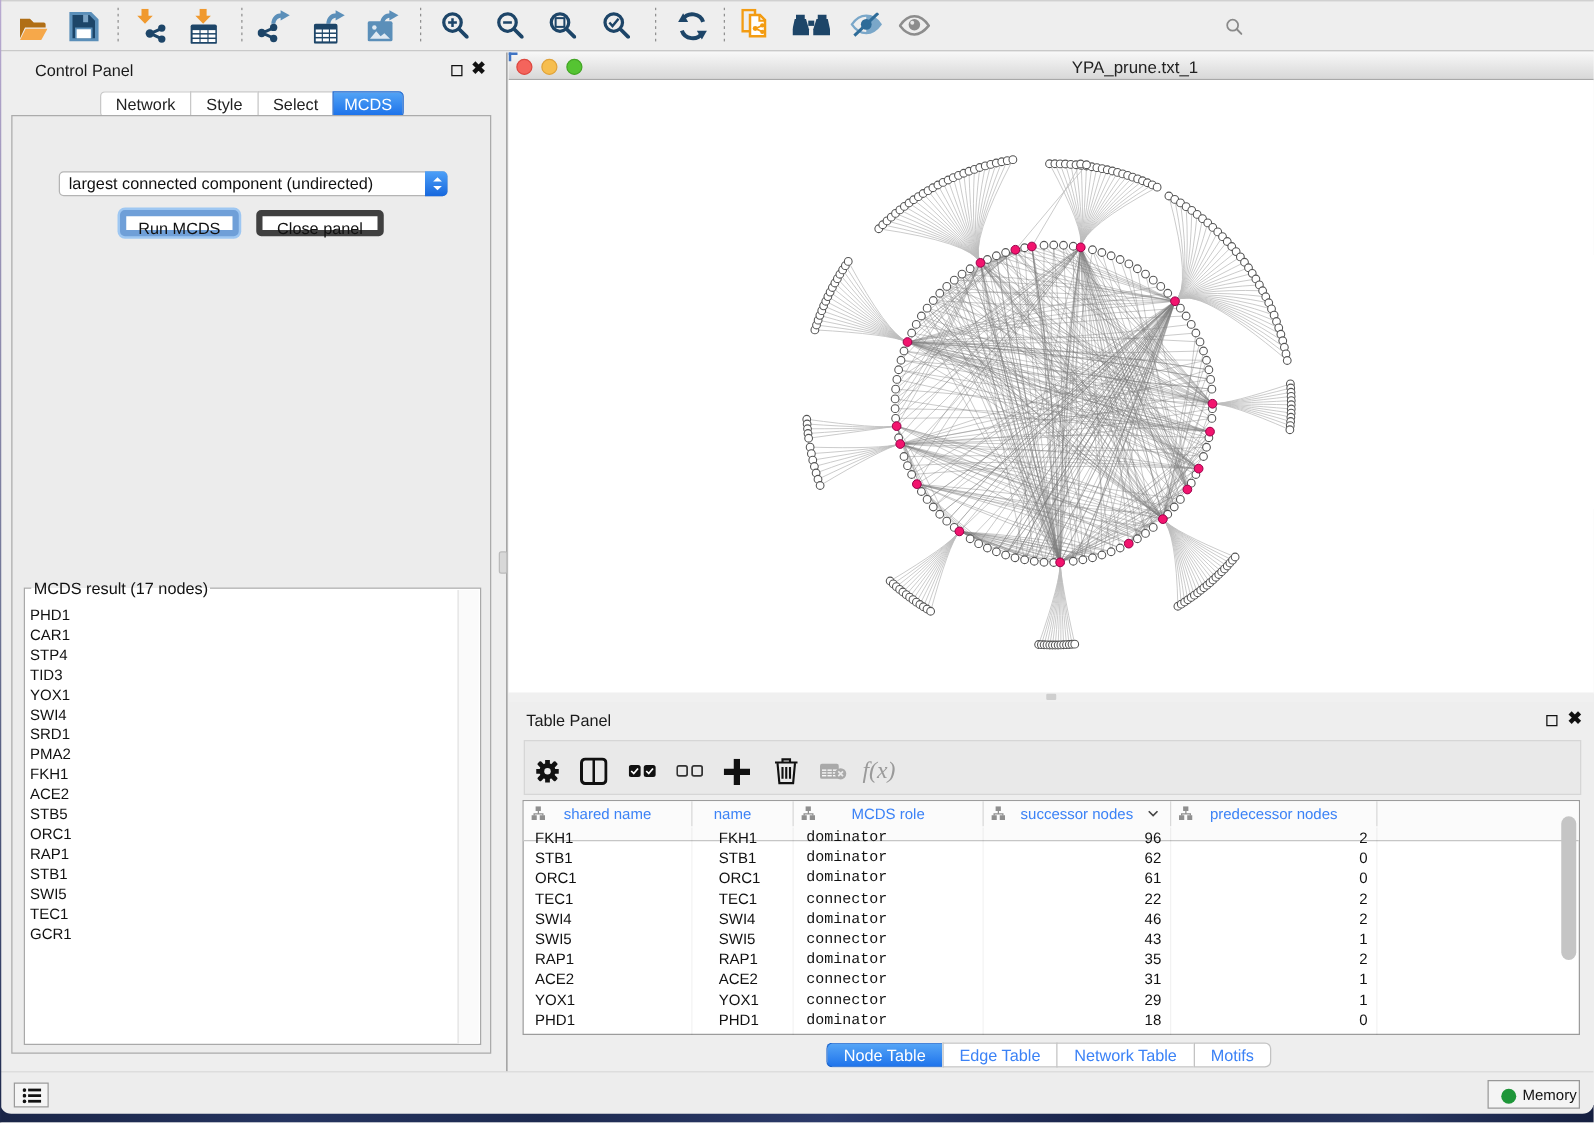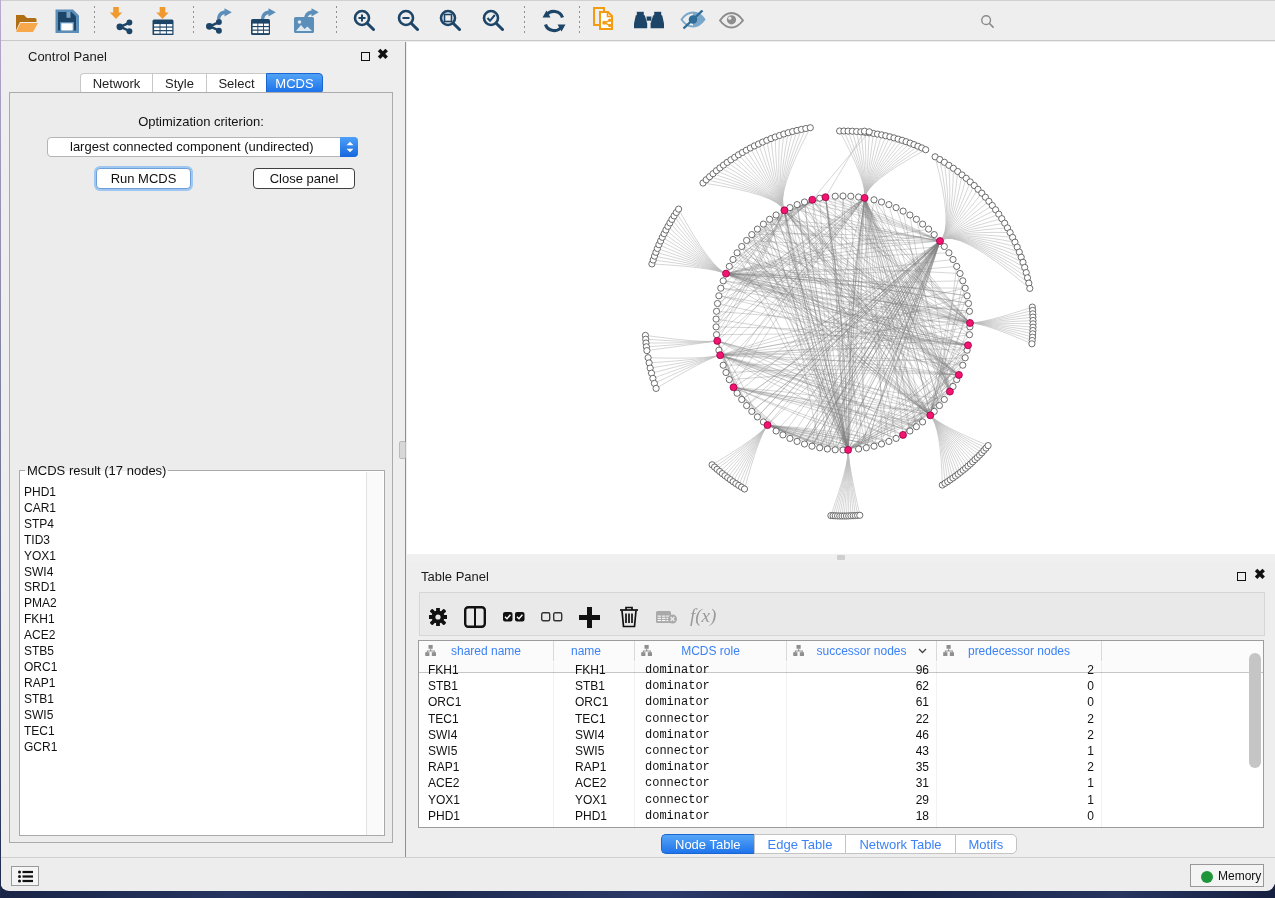--- a/index.html
+++ b/index.html
@@ -18,26 +18,26 @@
 #cpmin { position:absolute; left:361px; top:10px; width:9px; height:9px; border:1.5px solid #111; }
 #cpx  { position:absolute; left:377px; top:4px; font-size:14px; font-weight:bold; color:#111; }
 
 #cptabs { position:absolute; left:80px; top:31px; height:20px; display:flex; font-size:13px;align-items:center; }
 .cptab { background:#fff; border:1px solid #c8c8c8; border-right:none; color:#222; line-height:19px; text-align:center; }
 .cptab.first { border-radius:4px 0 0 4px; }
 .cptab.sel { background:linear-gradient(#52a3f5,#1a70ea); color:#fff; border:1px solid #1a66d0; border-radius:0 4px 4px 0; }
 
 #cpbody { position:absolute; left:9px; top:50px; width:384px; height:751px; background:#ececec; border:1px solid #ababab; }
 #optlabel { position:absolute; left:0; width:100%; top:21px; text-align:center; font-size:13px; color:#111; }
-#dropdown { position:absolute; left:37px; top:44px; width:311px; height:20px; background:#fff; border:1px solid #b4b4b4; border-radius:4px; font-size:13px; color:#111; line-height:18px; padding-left:22px; }
+#dropdown { position:absolute; left:37px; top:44px; width:311px; height:20px; background:#fff; border:1px solid #b4b4b4; border-radius:4px; font-size:13px; color:#111; line-height:18px; padding-left:7px; }
 #ddbtn { position:absolute; right:-1px; top:-1px; width:18px; height:20px; border-radius:0 4px 4px 0; background:linear-gradient(#4da0f8,#1667dd); }
 #ddbtn svg { position:absolute; left:4px; top:3px; }
-.btn { position:absolute; height:21px; background:#fff; border:1px solid #404040; border-radius:4px; font-size:13px; color:#111; text-align:center; line-height:19px; }
+.btn { position:absolute; height:21px; background:#fff; border:5px solid #404040; border-radius:4px; font-size:13px; color:#111; text-align:center; line-height:19px; }
 #runbtn { left:86px; top:75px; width:95px; box-shadow:0 0 0 2px #9ec7f2; border-color:#6f9fd8; }
-#closebtn { left:195px; top:75px; width:102px;margin-left:48px; }
+#closebtn { left:195px; top:75px; width:102px; }
 
 #grpbox { position:absolute; left:9px; top:377px; width:366px; height:366px; background:#fff; border:1px solid #a9a9a9; }
 #grplabel { position:absolute; left:5px; top:-8px; font-size:13px; color:#111; background:linear-gradient(#ececec 50%, #ffffff 50%); padding:0 2px; }
 #mcdslist { position:absolute; left:4px; top:14px; font-size:12px; color:#111; line-height:15.9px; }
 #grpscroll { position:absolute; right:1px; top:1px; width:17px; height:363px; background:#fafafa; border-left:1px solid #e2e2e2; }
 
 
 #vdivider { left:405px; top:42px; width:1px; height:815px; background:#8f8f8f; }
 #vgrip { left:399px; top:441px; width:7px; height:18px; background:#d8d8d8; border:1px solid #bbb; border-radius:2px; }
 
@@ -92,41 +92,48 @@
   <div id="cptitle">Control Panel</div>
   <div id="cpmin"></div>
   <div id="cpx">✖</div>
   <div id="cptabs">
     <div class="cptab first" style="width:72px">Network</div>
       <div class="cptab" style="width:54px">Style</div>
       <div class="cptab" style="width:60px">Select</div>
       <div class="cptab sel" style="width:57px">MCDS</div>
   </div>
   <div id="cpbody">
-    <div id="optlabel">Optimization criterion:</div>
     <div id="dropdown">largest connected component (undirected)
       <div id="ddbtn">
           <svg width="12" height="14" viewBox="0 0 12 14">
             <path d="M2.5 5.2L6 1.8l3.5 3.4z" fill="#fff"></path>
             <path d="M2.5 8.8L6 12.2 9.5 8.8z" fill="#fff"></path>
           </svg>
         </div>
     </div>
     <div id="runbtn" class="btn">Run MCDS</div>
     <div id="closebtn" class="btn">Close panel</div>
     <div id="grpbox">
       <div id="grplabel">MCDS result (17 nodes)</div>
       <div id="grpscroll"></div>
       <div id="mcdslist">PHD1<br>CAR1<br>STP4<br>TID3<br>YOX1<br>SWI4<br>SRD1<br>PMA2<br>FKH1<br>ACE2<br>STB5<br>ORC1<br>RAP1<br>STB1<br>SWI5<br>TEC1<br>GCR1</div>
     </div>
   </div>
 </div>
 <div id="vdivider" class="abs"></div>
 <div id="vgrip" class="abs"></div>
 <div id="netwin" class="abs">
+  <div id="nettitle">
+      <div style="position:absolute;left:0;top:0;width:7px;height:2px;background:#3f74c4"></div>
+      <div style="position:absolute;left:0;top:0;width:2px;height:7px;background:#3f74c4"></div>
+    <div class="tl" style="left:6px;background:#f4645c;border:0.5px solid #dd4840;"></div>
+    <div class="tl" style="left:26px;background:#f6be4f;border:0.5px solid #e0a33a;"></div>
+    <div class="tl" style="left:46px;background:#55c432;border:0.5px solid #43a525;"></div>
+    <div class="t">YPA_prune.txt_1</div>
+  </div>
   <div id="netcanvas"><svg id="net" width="868" height="490" viewBox="0 0 868 490">
         <g stroke="#7d7d7d" stroke-width="0.7" stroke-opacity="0.46" fill="none">
           <path d="M533.0 176.0Q440.3 262.0 360.5 360.1"></path>
           <path d="M533.0 176.0Q438.4 260.3 356.4 356.9"></path>
           <path d="M533.0 176.0Q435.6 257.6 350.4 351.9"></path>
           <path d="M533.0 176.0Q444.9 267.8 344.8 346.4"></path>
           <path d="M533.0 176.0Q430.5 251.6 339.6 340.6"></path>
           <path d="M533.0 176.0Q439.4 262.2 334.7 334.5"></path>
           <path d="M533.0 176.0Q426.2 245.0 330.1 328.2"></path>
           <path d="M533.0 176.0Q434.8 256.4 326.5 322.3"></path>

